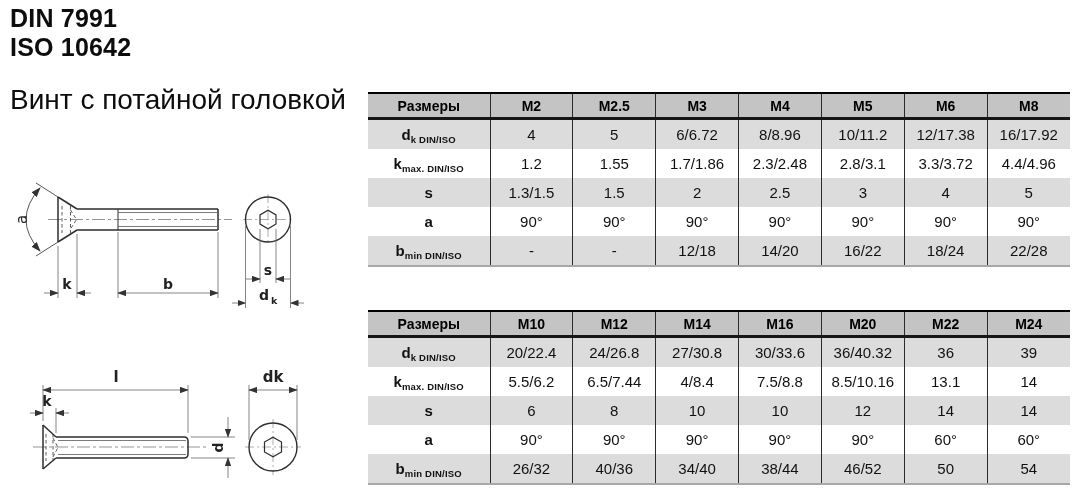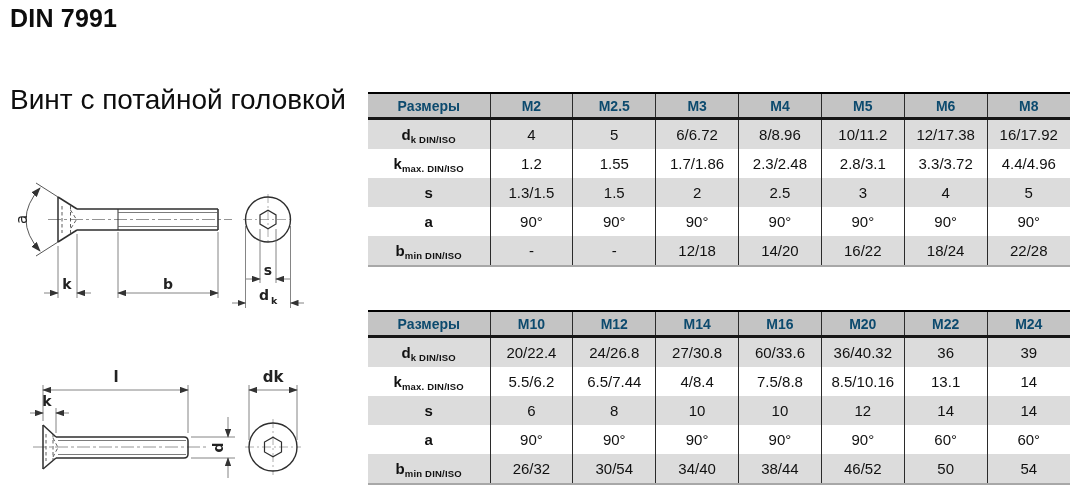--- a/index.html
+++ b/index.html
@@ -26,21 +26,21 @@
   #table-1{top:92px;}
   #table-2{top:310px;}
   table.spec col.labelcol{width:122px;}
   table.spec th,table.spec td{
     padding:0;text-align:center;vertical-align:middle;
     font-family:"Liberation Sans",sans-serif;
   }
   table.spec thead th{
     height:23px;background:var(--header-bg);
     border-top:2px solid #000;border-bottom:3px solid var(--line-dark);
-    font-size:14px;font-weight:bold;color:#0c4a6e;
+    font-size:14px;font-weight:bold;color:#000000;
   }
   table.spec tbody th,table.spec tbody td{height:29px;font-size:15px;color:#111;}
   table.spec th:not(:first-child),table.spec td:not(:first-child){
     border-left:1px solid var(--line-mid);
   }
   table.spec tbody tr.shaded{background:var(--row-shaded);}
   table.spec tbody tr.plain{background:var(--row-plain);}
   table.spec tbody tr:last-child th,table.spec tbody tr:last-child td{
     border-bottom:2px solid #a8a8a8;
   }
@@ -50,20 +50,21 @@
   svg text{font-family:"DejaVu Sans",sans-serif;fill:#222;}
   .drawing{position:absolute;}
 </style>
 </head>
 <body>
 
 <div class="canvas">
 
   <div class="titles">
     <div class="t">DIN 7991</div>
+    <div class="t">ISO 10642</div>
   </div>
   <div class="subtitle">Винт с потайной головкой</div>
 
   <svg class="drawing" style="left:0;top:150px;" width="340" height="162" viewBox="0 150 340 162">
     <defs>
       <marker id="ar1" markerWidth="11" markerHeight="8" refX="10" refY="4" orient="auto-start-reverse">
         <path d="M0,0 L11,4 L0,8 z" fill="#333"></path>
       </marker>
     </defs>
 
@@ -280,21 +281,21 @@
           <th>M22</th>
           <th>M24</th>
         </tr>
       </thead>
       <tbody>
         <tr class="shaded">
           <th><span class="rowlabel-main">d</span><span class="rowlabel-sub">k DIN/ISO</span></th>
           <td>20/22.4</td>
           <td>24/26.8</td>
           <td>27/30.8</td>
-          <td>60/33.6</td>
+          <td>30/33.6</td>
           <td>36/40.32</td>
           <td>36</td>
           <td>39</td>
         </tr>
         <tr class="plain">
           <th><span class="rowlabel-main">k</span><span class="rowlabel-sub">max. DIN/ISO</span></th>
           <td>5.5/6.2</td>
           <td>6.5/7.44</td>
           <td>4/8.4</td>
           <td>7.5/8.8</td>
@@ -318,21 +319,21 @@
           <td>90°</td>
           <td>90°</td>
           <td>90°</td>
           <td>90°</td>
           <td>60°</td>
           <td>60°</td>
         </tr>
         <tr class="shaded">
           <th><span class="rowlabel-main">b</span><span class="rowlabel-sub">min DIN/ISO</span></th>
           <td>26/32</td>
-          <td>30/54</td>
+          <td>40/36</td>
           <td>34/40</td>
           <td>38/44</td>
           <td>46/52</td>
           <td>50</td>
           <td>54</td>
         </tr>
       </tbody>
     </table>
 
 </div>

